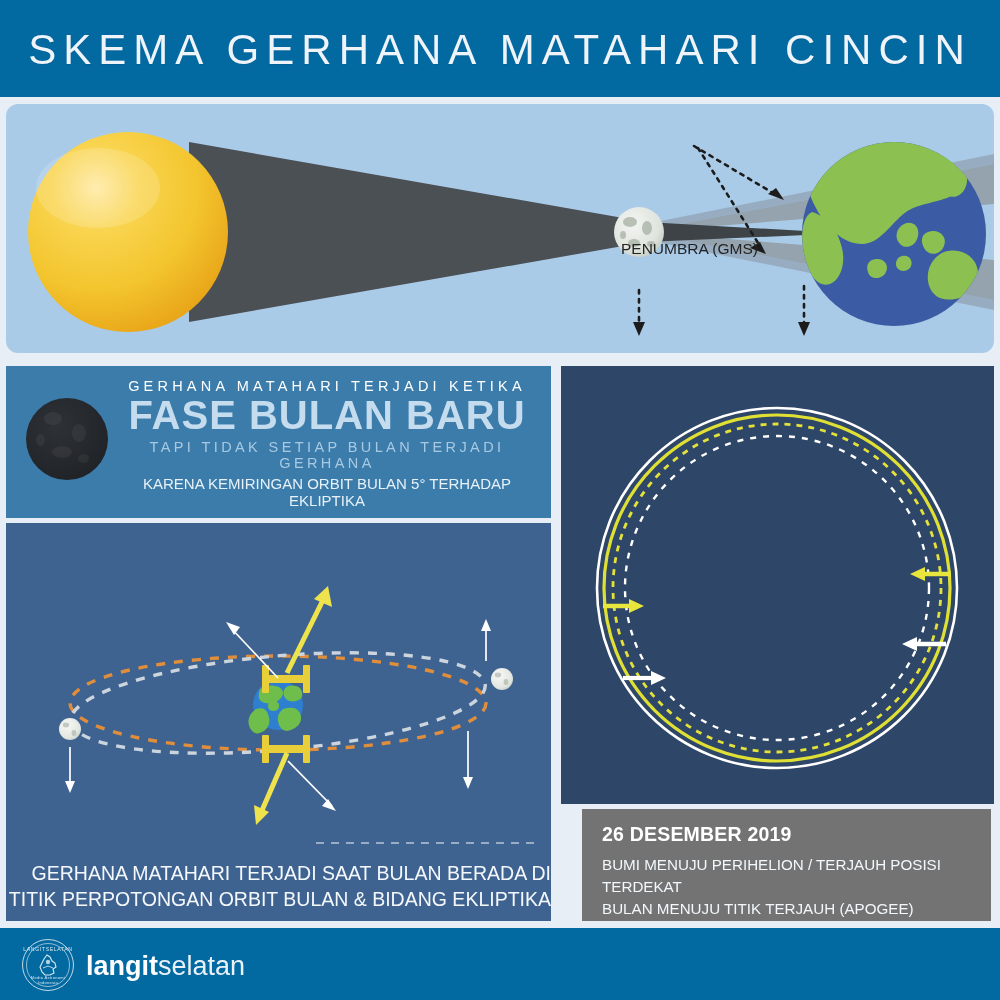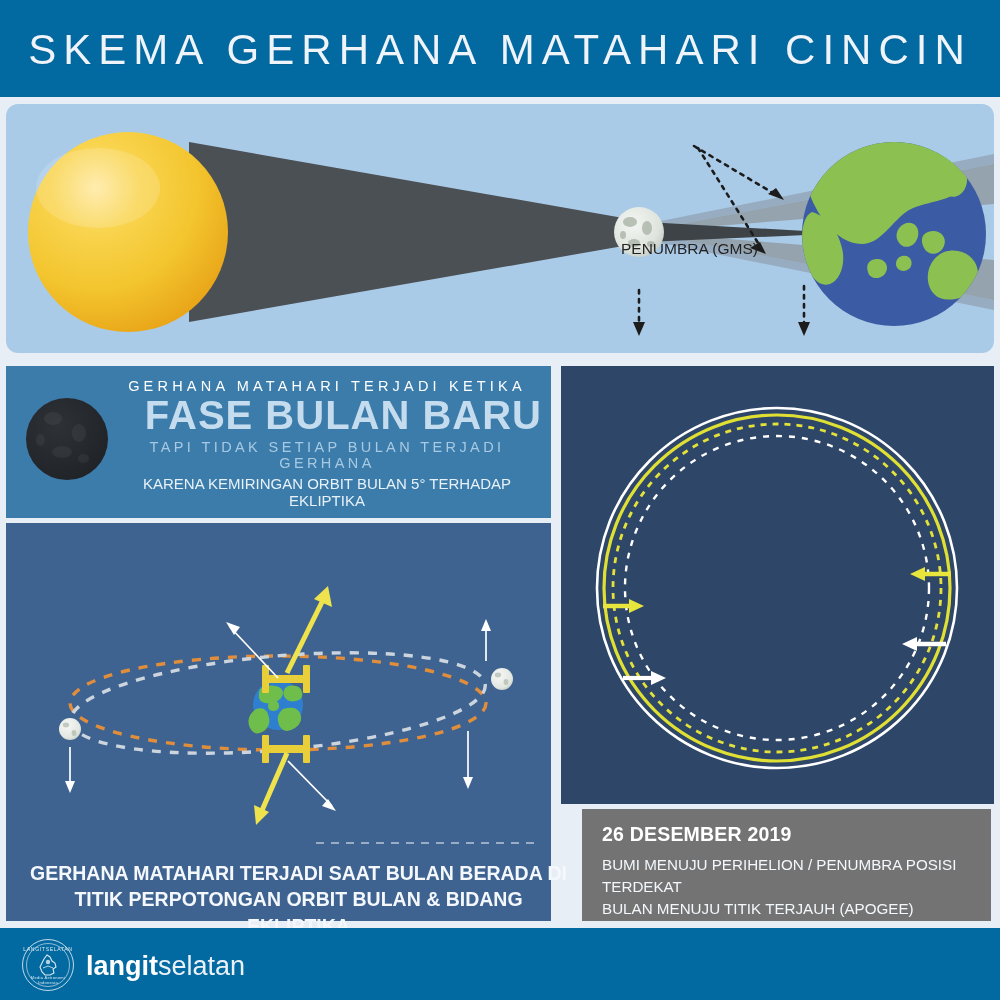--- a/index.html
+++ b/index.html
@@ -43,32 +43,32 @@
     position:absolute;left:6px;top:366px;width:545px;height:152px;
     background:#3b7cab;
   }
   .phase-moon{
     position:absolute;left:20px;top:32px;width:82px;height:82px;border-radius:50%;
     background:radial-gradient(circle at 38% 34%, #2e3236 0%, #24272b 55%, #1c1f22 100%);
   }
   .phase-moon .cr{position:absolute;border-radius:50%;background:rgba(255,255,255,.05);}
   .phase-txt{position:absolute;left:106px;top:12px;width:430px;text-align:center;}
   .ph-l1{font-size:14.5px;letter-spacing:4.2px;color:#ffffff;font-weight:400;}
-  .ph-l2{font-size:40px;letter-spacing:1px;color:#c5dcee;font-weight:bold;line-height:1.03;margin-top:1px;text-align:right;}
+  .ph-l2{font-size:40px;letter-spacing:1px;color:#c5dcee;font-weight:bold;line-height:1.03;margin-top:1px;}
   .ph-l3{font-size:14.5px;letter-spacing:3.4px;color:#a8c9e2;font-weight:400;margin-top:3px;}
   .ph-l4{font-size:15px;letter-spacing:0px;color:#e8f1f8;font-weight:400;margin-top:4px;}
 
   
   .panel-orbit{
     position:absolute;left:6px;top:523px;width:545px;height:398px;
     background:#3f6390;
   }
   .orbit-footer{
-    position:absolute;left:6px;top:860px;width:545px;text-align:center;
-    color:#f4f8fc;font-size:19.5px;font-weight:700;line-height:1.35;margin-left:20px;
+    position:absolute;left:6px;top:860px;width:545px;text-align:right;
+    color:#f4f8fc;font-size:19.5px;font-weight:400;line-height:1.35;
   }
 
   
   .panel-rings{
     position:absolute;left:561px;top:366px;width:433px;height:438px;
     background:#2e4667;
   }
 
   
   .panel-date{
@@ -330,21 +330,21 @@
           </g>
         <polygon points="105,312 90,305 90,319" fill="#ffffff"></polygon>
       </g>
     </svg>
 
   </div>
 
   <div class="panel-date">
     <div class="date-main">26 DESEMBER 2019</div>
     <div class="date-sub">
-      <div>BUMI MENUJU PERIHELION / PENUMBRA POSISI TERDEKAT</div>
+      <div>BUMI MENUJU PERIHELION / TERJAUH POSISI TERDEKAT</div>
       <div>BULAN MENUJU TITIK TERJAUH (APOGEE)</div>
     </div>
   </div>
 
   <div class="footer">
     <div class="seal">
       <div class="ring2"></div>
       <div class="seal-top">LANGITSELATAN</div>
       <div class="seal-bot">Media Astronomi Indonesia</div>
       <svg class="knight" viewBox="0 0 24 22">

